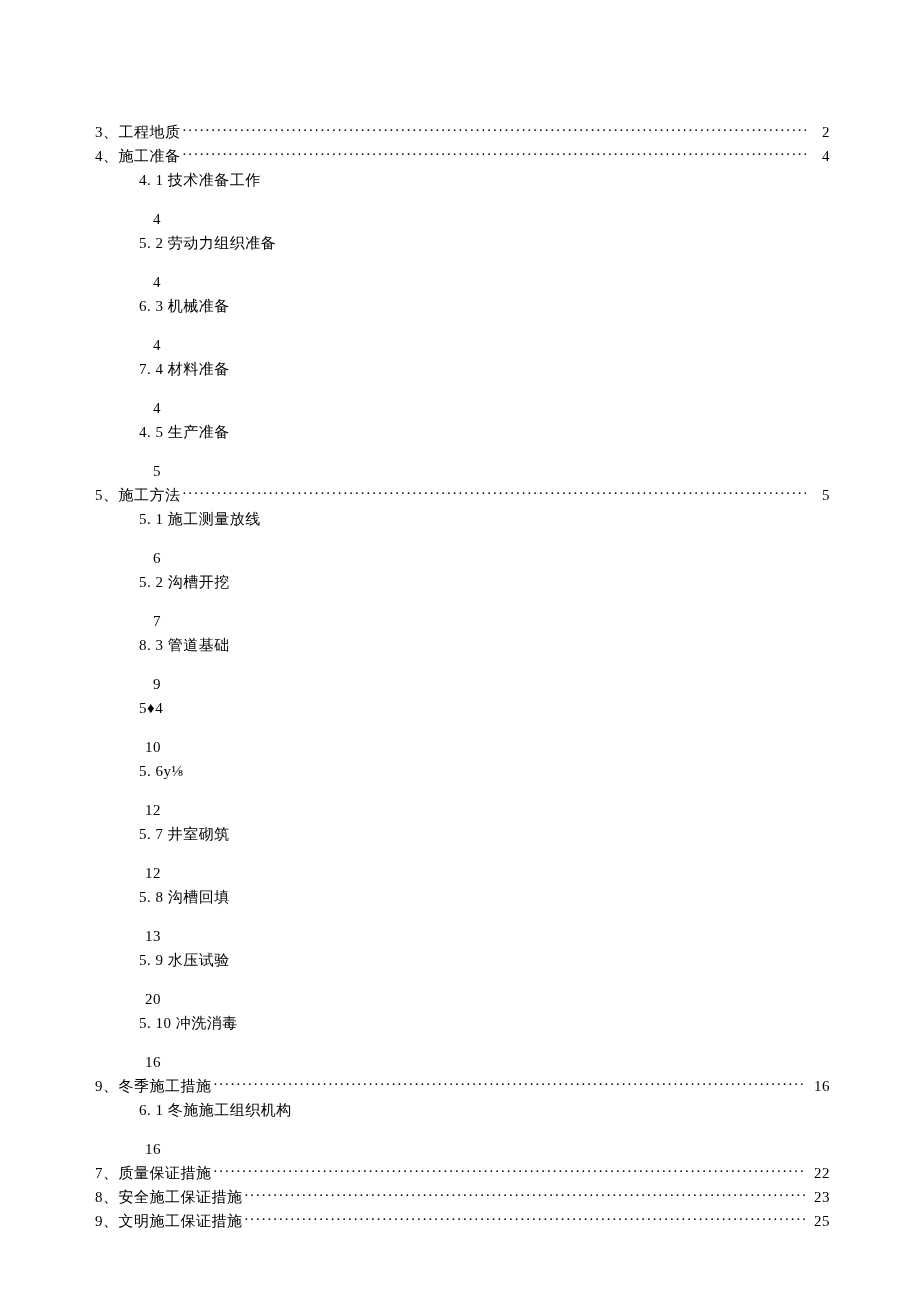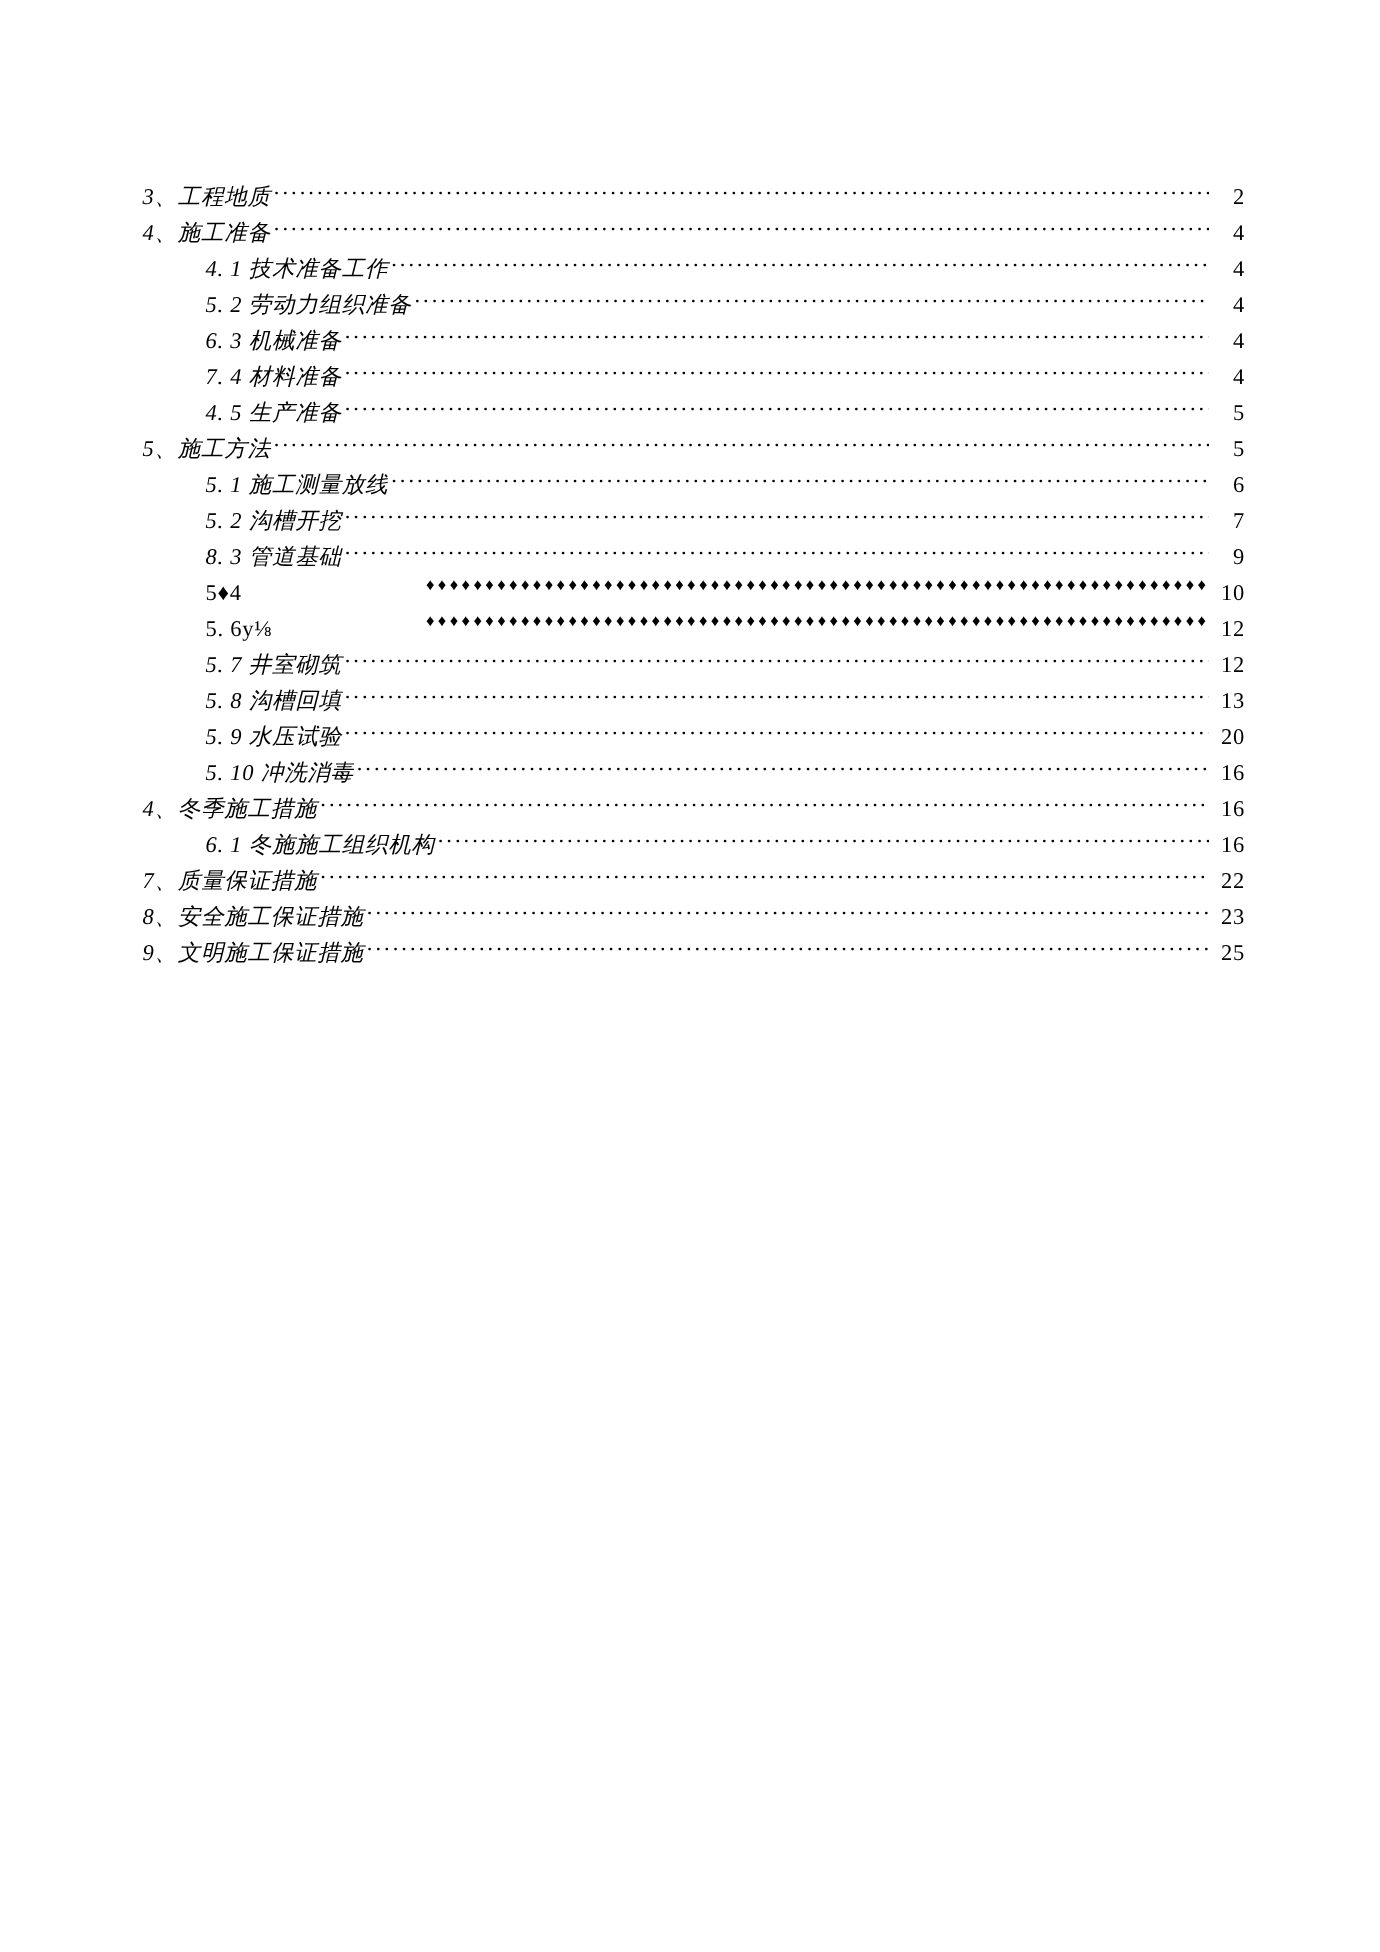--- a/index.html
+++ b/index.html
@@ -14,22 +14,22 @@
       line-height: 1.6;
     }
     .toc { width: 100%; }
     .toc-entry {
       display: flex;
       align-items: baseline;
       white-space: nowrap;
       margin-bottom: 0px;
       letter-spacing: 0.5px;
     }
-    .indent-1 { padding-left: 42px; }
-    .toc-label { flex: 0 0 auto; font-style: italic; }
+    .indent-1 { padding-left: 42px; flex-direction: column; }
+    .toc-label { flex: 0 0 auto; }
     .toc-label-wide {
       flex: 0 0 auto;
       display: inline-block;
       min-width: 145px;
     }
     .leader {
       flex: 1 1 auto;
       overflow: hidden;
       position: relative;
       height: 1em;
@@ -139,21 +139,21 @@
       <span class="toc-label">5. 9 水压试验</span>
       <span class="leader dots"></span>
       <span class="toc-page">20</span>
     </div>
     <div class="toc-entry indent-1">
       <span class="toc-label">5. 10 冲洗消毒</span>
       <span class="leader dots"></span>
       <span class="toc-page">16</span>
     </div>
     <div class="toc-entry">
-      <span class="toc-label">4、冬季施工措施</span>
+      <span class="toc-label">9、冬季施工措施</span>
       <span class="leader dots"></span>
       <span class="toc-page">16</span>
     </div>
     <div class="toc-entry indent-1">
       <span class="toc-label">6. 1 冬施施工组织机构</span>
       <span class="leader dots"></span>
       <span class="toc-page">16</span>
     </div>
     <div class="toc-entry">
       <span class="toc-label">7、质量保证措施</span>

